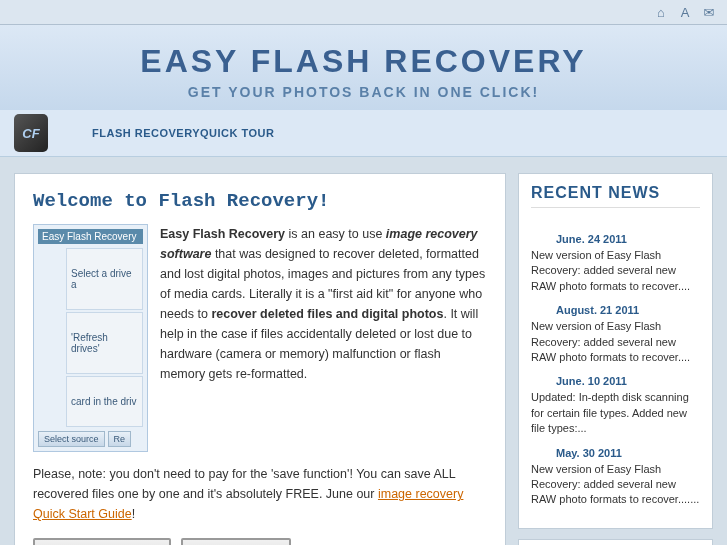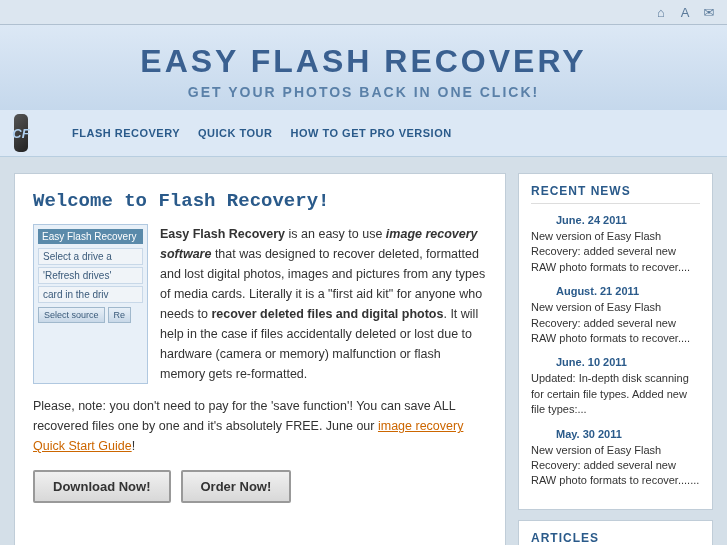--- a/index.html
+++ b/index.html
@@ -54,36 +54,35 @@
     
     .nav-area {
       background: #dce8f5;
       border-bottom: 1px solid #b8cee0;
       display: flex;
       align-items: center;
       padding: 4px 14px;
       gap: 0;
     }
     .logo-box {
-      width: 14px; height: 38px;
+      width: 34px; height: 38px;
       background: linear-gradient(135deg, #555, #222);
       border-radius: 5px;
       display: flex; align-items: center; justify-content: center;
       margin-right: 12px;
       flex-shrink: 0;
     }
     .logo-text {
       color: #b0d0f0;
       font-size: 13px;
       font-weight: bold;
       font-style: italic;
     }
     .nav-links {
       display: flex;
-      gap: 18px;
       padding-left: 32px;
     }
     .nav-link {
       color: #2a5a8a;
       font-size: 11px;
       font-weight: bold;
       text-decoration: none;
       letter-spacing: 0.5px;
       text-transform: uppercase;
       cursor: pointer;
@@ -132,24 +131,25 @@
     .product-screenshot .ss-title {
       background: #5a8aaa;
       color: white;
       font-size: 10px;
       padding: 2px 4px;
       margin-bottom: 4px;
     }
     .product-screenshot .ss-row {
       background: #f0f4f8;
       border: 1px solid #c8d8e8;
-      padding: 2px 4px;
+      padding: 19px 4px;
       margin-bottom: 2px;
       font-size: 10px;
       color: #3a5a7a;
+      margin-left: 28px;
     }
     .product-screenshot .ss-btn-row {
       display: flex;
       gap: 3px;
       margin-top: 4px;
     }
     .product-screenshot .ss-btn {
       background: linear-gradient(to bottom, #e8f0f8, #c8d8e8);
       border: 1px solid #a0b8cc;
       font-size: 9px;
@@ -218,26 +218,26 @@
       gap: 10px;
     }
 
     .sidebar-box {
       background: #fff;
       border: 1px solid #c0cdd8;
       padding: 10px 12px;
     }
 
     .sidebar-box-title {
-      font-size: 12px;
+      font-size: 16px;
       font-weight: bold;
       color: #2a5a8a;
       letter-spacing: 1px;
       text-transform: uppercase;
-      margin-bottom: 10px;
+      margin-bottom: 25px;
       border-bottom: 1px solid #ddd;
       padding-bottom: 5px;
     }
 
     .news-item {
       margin-bottom: 10px;
     }
     .news-date {
       color: #2a5a8a;
       font-size: 11px;
@@ -265,21 +265,20 @@
   <div class="tagline">GET YOUR PHOTOS BACK IN ONE CLICK!</div>
 </div>
 
 <div class="nav-area">
   <div class="logo-box">
     <span class="logo-text">CF</span>
   </div>
   <nav class="nav-links">
     <a class="nav-link">FLASH RECOVERY</a>
     <a class="nav-link">QUICK TOUR</a>
-    <a class="nav-link">HOW TO GET PRO VERSION</a>
   </nav>
 </div>
 
 <div class="main-layout">
 
   <div class="content-area">
     <h2 class="welcome-title">Welcome to Flash Recovery!</h2>
 
     <div class="product-block">
 

